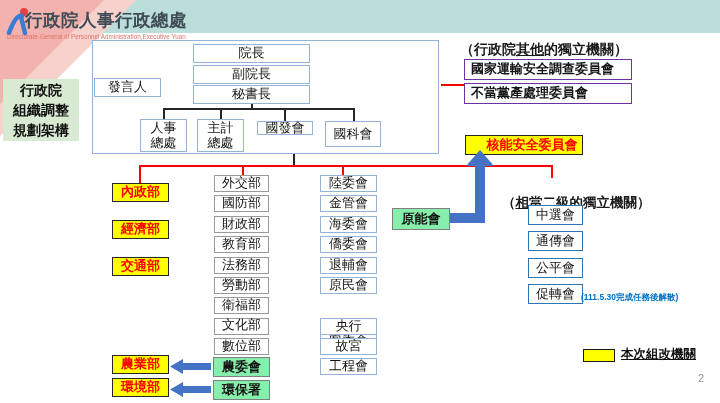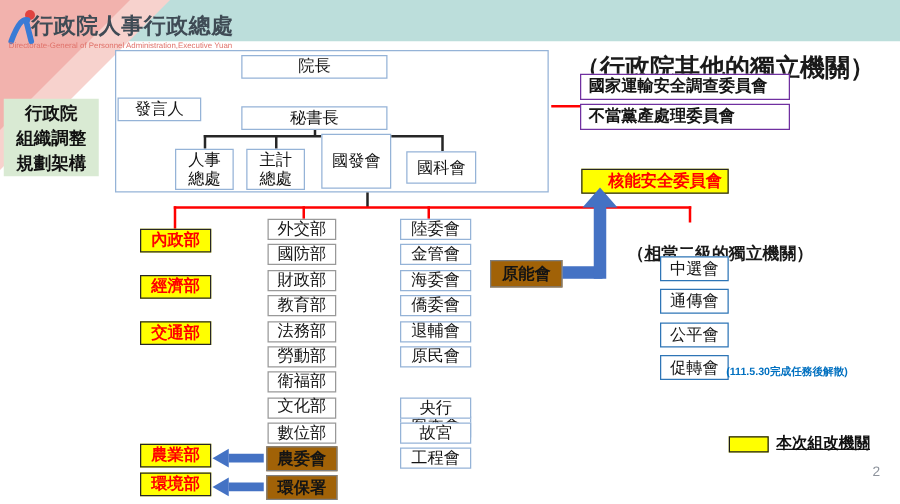--- a/index.html
+++ b/index.html
@@ -22,29 +22,29 @@
                 font-size:14px; font-weight:bold; color:#111; line-height:20px; }
 
   
   .box { position:absolute; background:#fff; border:1px solid #999; box-sizing:border-box;
          display:flex; align-items:center; justify-content:center; text-align:center;
          font-size:13px; color:#141414; line-height:1.12; white-space:pre-line; }
   .bblue   { border:1.4px solid #95b3d7; }
   .bmed    { border:1.4px solid #2e75b6; }
   .bpurple { border:1.6px solid #7030a0; font-weight:600; justify-content:flex-start; padding-left:6px; }
   .ygold   { background:#ffff00; color:#fe0000; font-weight:bold; border:1px solid #262626; }
-  .gfill   { background:#a16207; border:1.4px solid #7f7f7f; font-weight:bold; }
+  .gfill   { background:#86efac; border:1.4px solid #7f7f7f; font-weight:bold; }
   .mainbox { position:absolute; left:92px; top:40px; width:347px; height:114px;
              border:1.6px solid #95b3d7; background:#fff; box-sizing:border-box; }
 
   
   .kline { position:absolute; background:#262626; }
   .rline { position:absolute; background:#ff0000; }
 
-  .heading { position:absolute; font-weight:bold; color:#1a1a1a; font-size:20px; white-space:nowrap; }
+  .heading { position:absolute; font-weight:bold; color:#1a1a1a; font-size:14px; white-space:nowrap; }
   .heading .u { text-decoration:underline; }
   .note-blue { position:absolute; left:581px; top:292px; font-size:8.5px; font-weight:bold;
                color:#0070c0; white-space:nowrap; }
   .legend-swatch { position:absolute; left:583px; top:349px; width:32px; height:13px;
                    background:#ffff00; border:1px solid #1a1a1a; box-sizing:border-box; }
   .legend-label { position:absolute; left:621px; top:346px; font-size:12.5px; font-weight:bold;
                   color:#111; text-decoration:underline; }
   .pagenum { position:absolute; left:698px; top:372px; font-size:11px; color:#8d939c; }
   svg.overlay { position:absolute; left:0; top:0; pointer-events:none; }
 </style>
@@ -66,35 +66,36 @@
   <div class="logo-sub">Directorate-General of Personnel Administration,Executive Yuan</div>
 
   <div class="side-green">
     <div>行政院</div>
     <div>組織調整</div>
     <div>規劃架構</div>
   </div>
 
   <div class="mainbox"></div>
   <div class="box bblue" style="left:193px; top:44px;  width:117px; height:19px;">院長</div>
+  <div class="box bblue" style="left:193px; top:65px;  width:117px; height:19px;">副院長</div>
   <div class="box bblue" style="left:193px; top:85px;  width:117px; height:19px;">秘書長</div>
   <div class="box bblue" style="left:94px;  top:78px;  width:67px;  height:19px;">發言人</div>
 
   <div class="kline" style="left:251px; top:104px; width:1.5px; height:5px;"></div>
   <div class="kline" style="left:163px; top:108px; width:191px; height:1.5px;"></div>
   <div class="kline" style="left:163px; top:108px; width:1.5px; height:11px;"></div>
   <div class="kline" style="left:220px; top:108px; width:1.5px; height:11px;"></div>
   <div class="kline" style="left:284px; top:108px; width:1.5px; height:13px;"></div>
   <div class="kline" style="left:353px; top:108px; width:1.5px; height:13px;"></div>
 
   <div class="box bblue" style="left:140px; top:119px; width:47px; height:33px;">人事
 總處</div>
   <div class="box bblue" style="left:197px; top:119px; width:47px; height:33px;">主計
 總處</div>
-  <div class="box bblue" style="left:257px; top:107px; width:56px; height:44px;">國發會</div>
+  <div class="box bblue" style="left:257px; top:121px; width:56px; height:14px;">國發會</div>
   <div class="box bblue" style="left:325px; top:121px; width:56px; height:26px;">國科會</div>
 
   <div class="kline" style="left:293px; top:154px; width:1.5px; height:12px;"></div>
   <div class="rline" style="left:139px; top:165px; width:414px; height:2px;"></div>
   <div class="rline" style="left:139px; top:165px; width:2px; height:18px;"></div>
   <div class="rline" style="left:242px; top:165px; width:2px; height:11px;"></div>
   <div class="rline" style="left:342px; top:165px; width:2px; height:11px;"></div>
   <div class="rline" style="left:551px; top:165px; width:2px; height:13px;"></div>
 
   <div class="rline" style="left:441px; top:84px; width:23px; height:2px;"></div>

